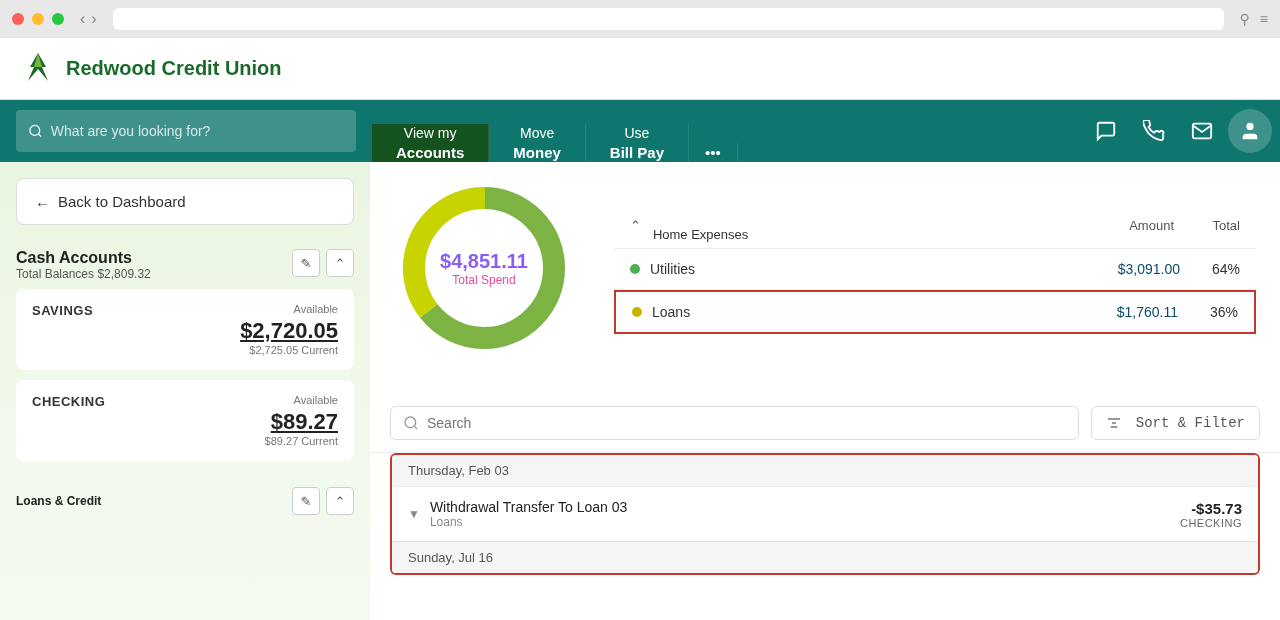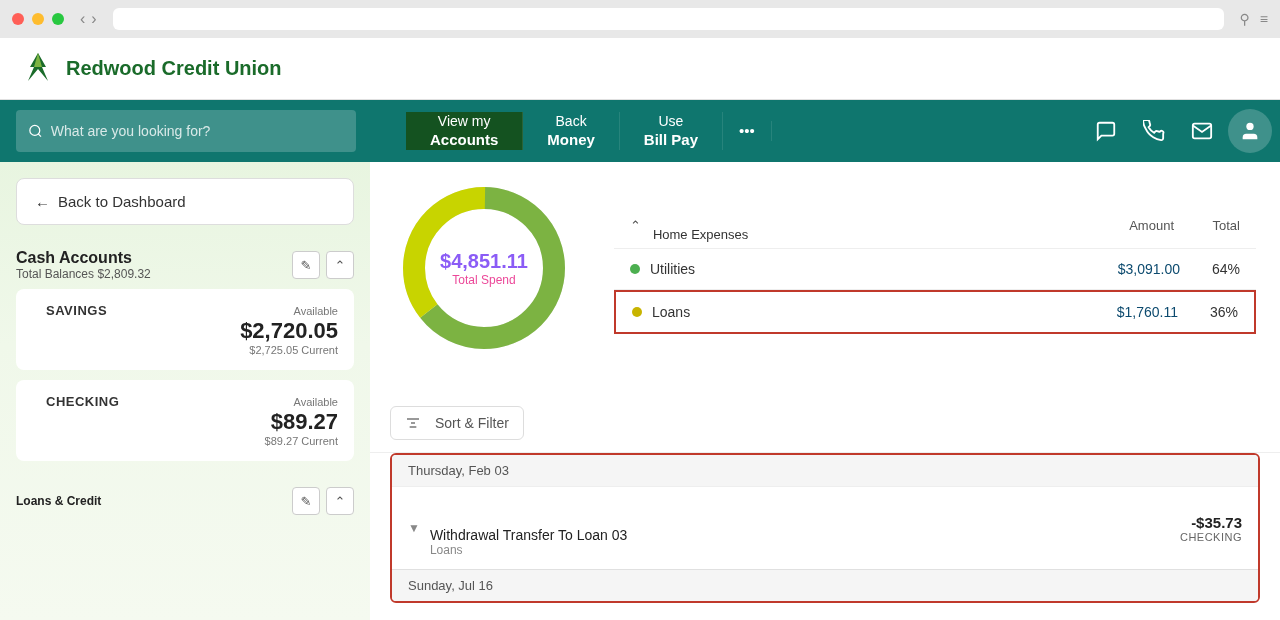--- a/index.html
+++ b/index.html
@@ -66,21 +66,21 @@
     }
     .search-container input {
       background: none;
       border: none;
       outline: none;
       color: white;
       font-size: 14px;
       width: 100%;
     }
     .search-container input::placeholder { color: rgba(255,255,255,0.8); }
-    .nav-items { display: flex; align-items: center; flex: 1; margin-left: 34px; }
+    .nav-items { display: flex; align-items: flex-end; flex: 1; }
     .nav-item {
       display: flex;
       flex-direction: column;
       align-items: center;
       justify-content: center;
       padding: 0 24px;
       color: white;
       cursor: pointer;
       font-size: 15px;
       border-right: 1px solid rgba(255,255,255,0.1);
@@ -121,21 +121,20 @@
       font-size: 15px;
       color: #333;
       display: flex;
       align-items: center;
       gap: 8px;
       width: calc(100% - 32px);
     }
     .accounts-section { padding: 0 16px 8px; }
     .accounts-header {
       display: flex;
-      align-items: center;
       justify-content: space-between;
       padding: 8px 0;
     }
     .accounts-title { font-size: 16px; font-weight: 600; color: #222; }
     .accounts-balance { font-size: 12px; color: #555; }
     .accounts-controls { display: flex; gap: 6px; }
     .ctrl-btn {
       width: 28px; height: 28px;
       border: 1px solid #ccc;
       border-radius: 4px;
@@ -146,23 +145,23 @@
       color: #555;
     }
     .account-card {
       background: white;
       border-radius: 8px;
       padding: 14px 16px;
       margin-bottom: 10px;
     }
     .account-type { font-size: 13px; font-weight: 600; color: #333; text-transform: uppercase; letter-spacing: 0.5px; }
     .account-available { font-size: 11px; color: #777; text-align: right; }
-    .account-amount { font-size: 22px; font-weight: 700; color: #222; text-align: right; }
+    .account-amount { font-size: 22px; font-weight: 700; color: #222; text-align: right; text-decoration: underline; }
     .account-current { font-size: 11px; color: #777; text-align: right; }
-    .account-row { display: flex; justify-content: space-between; align-items: center; margin-left: 14px; }
+    .account-row { display: flex; justify-content: space-between; align-items: flex-start; }
     .loans-section { padding: 0 16px; }
     .loans-header {
       display: flex;
       align-items: center;
       justify-content: space-between;
       padding: 8px 0;
     }
     .loans-title { font-size: 12px; font-weight: 600; color: #222; }
 
     
@@ -237,20 +236,21 @@
       display: flex;
       align-items: center;
       gap: 14px;
       padding: 8px 14px;
       border: 1px solid #ddd;
       border-radius: 6px;
       background: white;
       cursor: pointer;
       font-size: 14px;
       color: #555;
+      font-family: Liberation Mono, monospace;
     }
 
     
     .transactions-section {
       margin: 0 20px;
       border: 2px solid #c0392b;
       border-radius: 6px;
       overflow: hidden;
     }
     .transaction-date-header {
@@ -261,21 +261,21 @@
       font-weight: 500;
     }
     .transaction-row {
       display: flex;
       align-items: center;
       padding: 12px 16px;
       background: white;
       border-top: 1px solid #eee;
     }
     .transaction-expand { color: #888; margin-right: 10px; font-size: 12px; }
-    .transaction-details { flex: 1; margin-top: 28px; }
+    .transaction-details { flex: 1; }
     .transaction-name { font-size: 14px; color: #222; font-weight: 500; }
     .transaction-category { font-size: 12px; color: #888; }
     .transaction-right { text-align: right; }
     .transaction-amount { font-size: 15px; font-weight: 600; color: #222; }
     .transaction-account { font-size: 11px; color: #666; text-transform: uppercase; letter-spacing: 0.5px; }
     .transaction-date-header2 {
       background: #f5f5f5;
       padding: 8px 16px;
       font-size: 13px;
       color: #555;
@@ -318,21 +318,21 @@
         <path d="M21 21l-4.35-4.35"></path>
     </svg>
     <input type="text" placeholder="What are you looking for?" style="">
   </div>
   <div class="nav-items">
     <div class="nav-item active">
       <span class="sup">View my</span>
       <span class="sub">Accounts</span>
     </div>
     <div class="nav-item">
-      <span class="sup">Back</span>
+      <span class="sup">Move</span>
       <span class="sub">Money</span>
     </div>
     <div class="nav-item">
       <span class="sup">Use</span>
       <span class="sub">Bill Pay</span>
     </div>
     <div class="nav-item nav-item-dots">
       <span>•••</span>
     </div>
   </div>
@@ -457,20 +457,27 @@
         <div class="table-row highlighted">
           <span class="dot yellow"></span>
           <span class="row-category">Loans</span>
           <span class="row-amount">$1,760.11</span>
           <span class="row-percent">36%</span>
         </div>
       </div>
     </div>
 
     <div class="search-filter-bar">
+      <div class="search-input-container">
+        <svg width="16" height="16" viewBox="0 0 24 24" fill="none" stroke="#999" stroke-width="2">
+          <circle cx="11" cy="11" r="8"></circle>
+            <path d="M21 21l-4.35-4.35"></path>
+        </svg>
+        <input type="text" placeholder="Search" style="">
+      </div>
       <button class="sort-filter-btn">
         <svg width="16" height="16" viewBox="0 0 24 24" fill="none" stroke="#666" stroke-width="2">
           <line x1="21" y1="6" x2="3" y2="6"></line>
             <line x1="15" y1="12" x2="9" y2="12"></line>
             <line x1="17" y1="18" x2="7" y2="18"></line>
         </svg>
         <span>Sort &amp; Filter</span>
       </button>
     </div>
 

